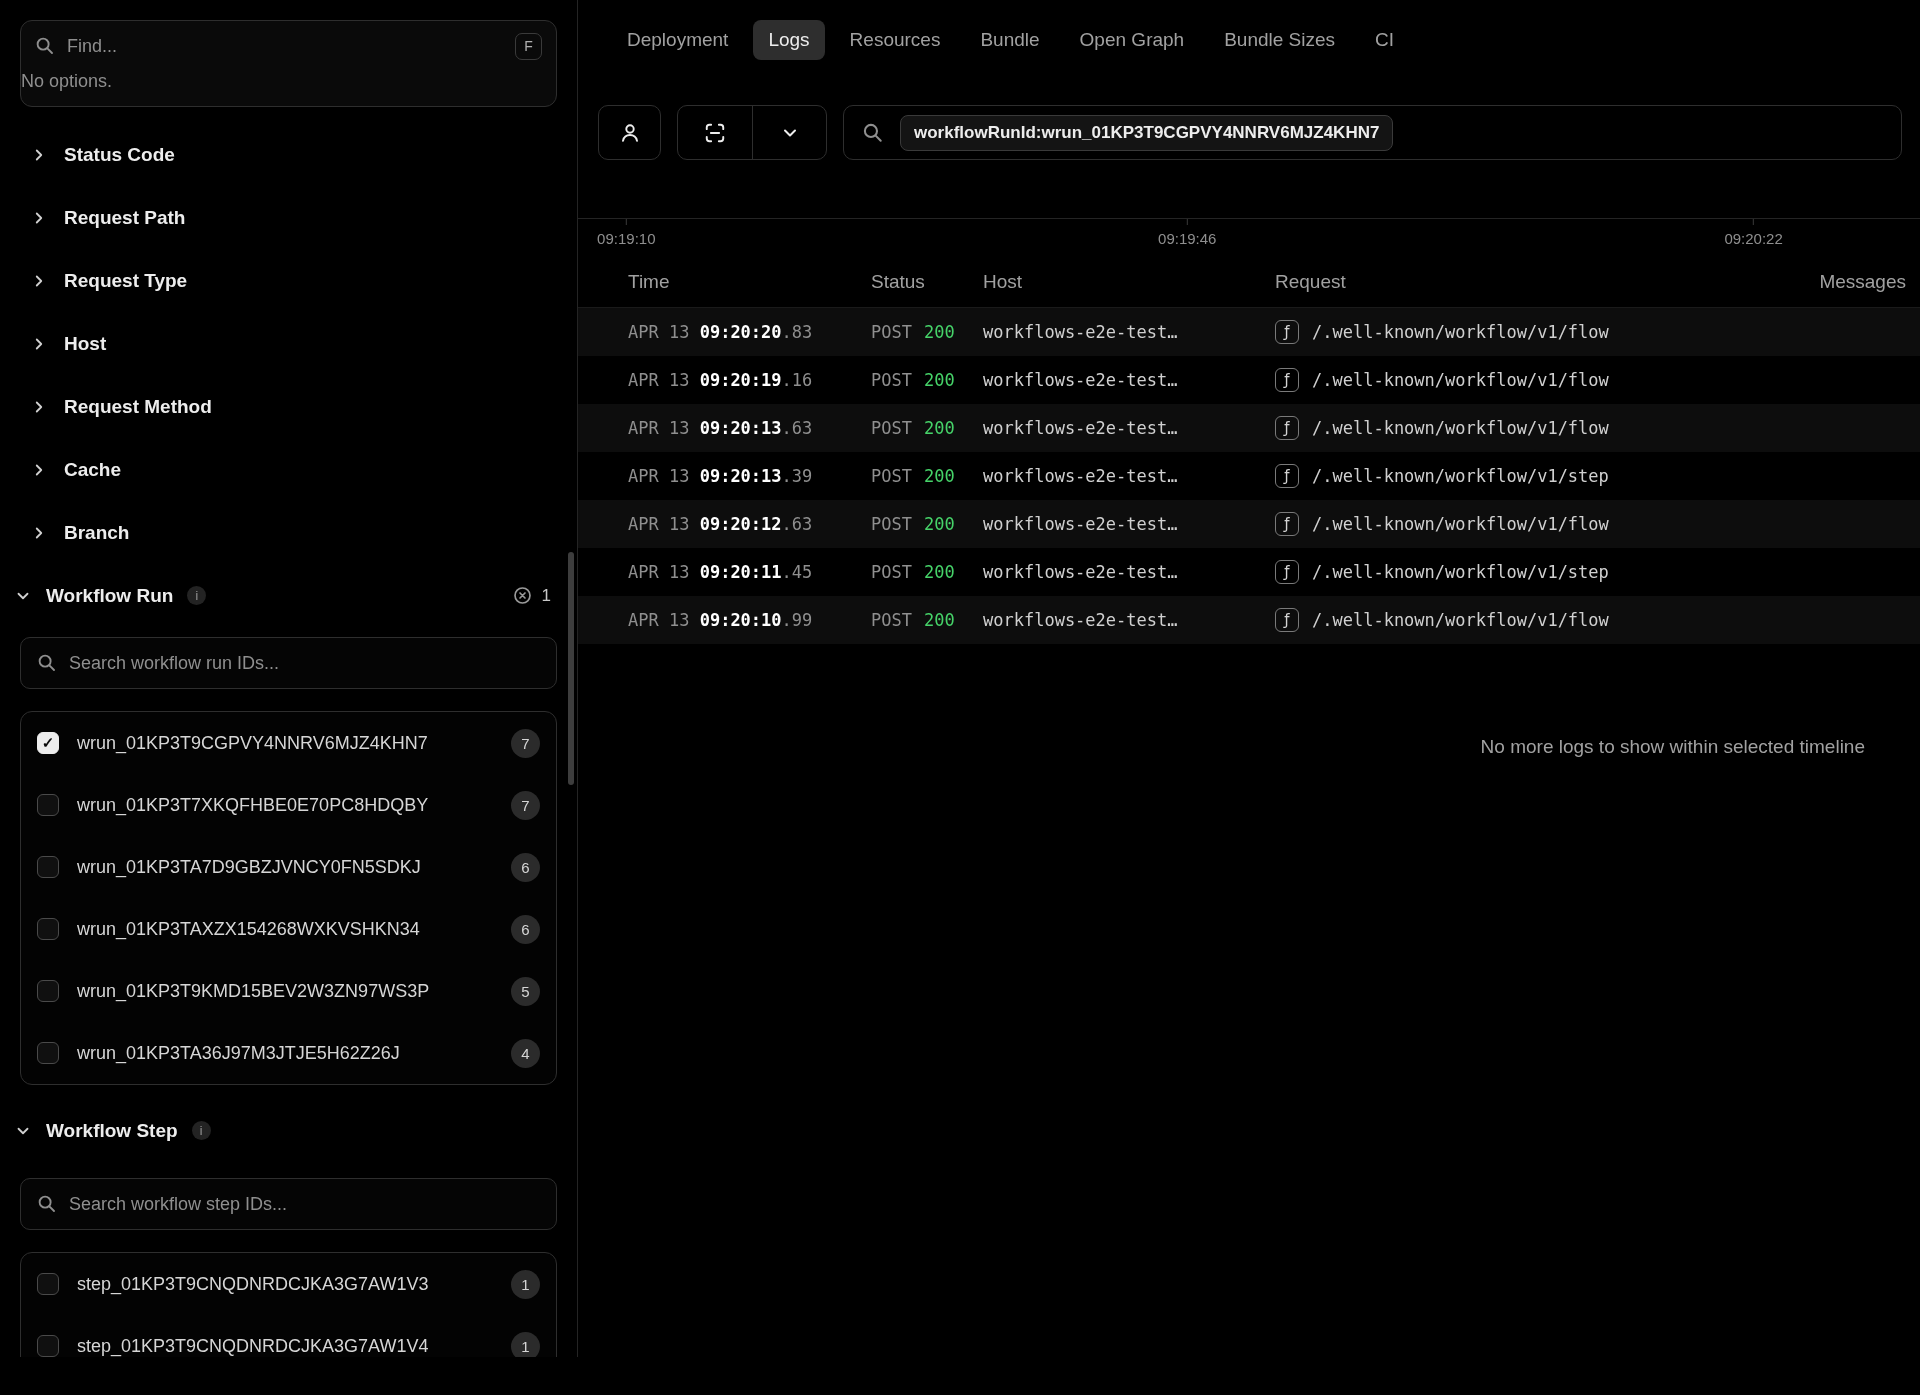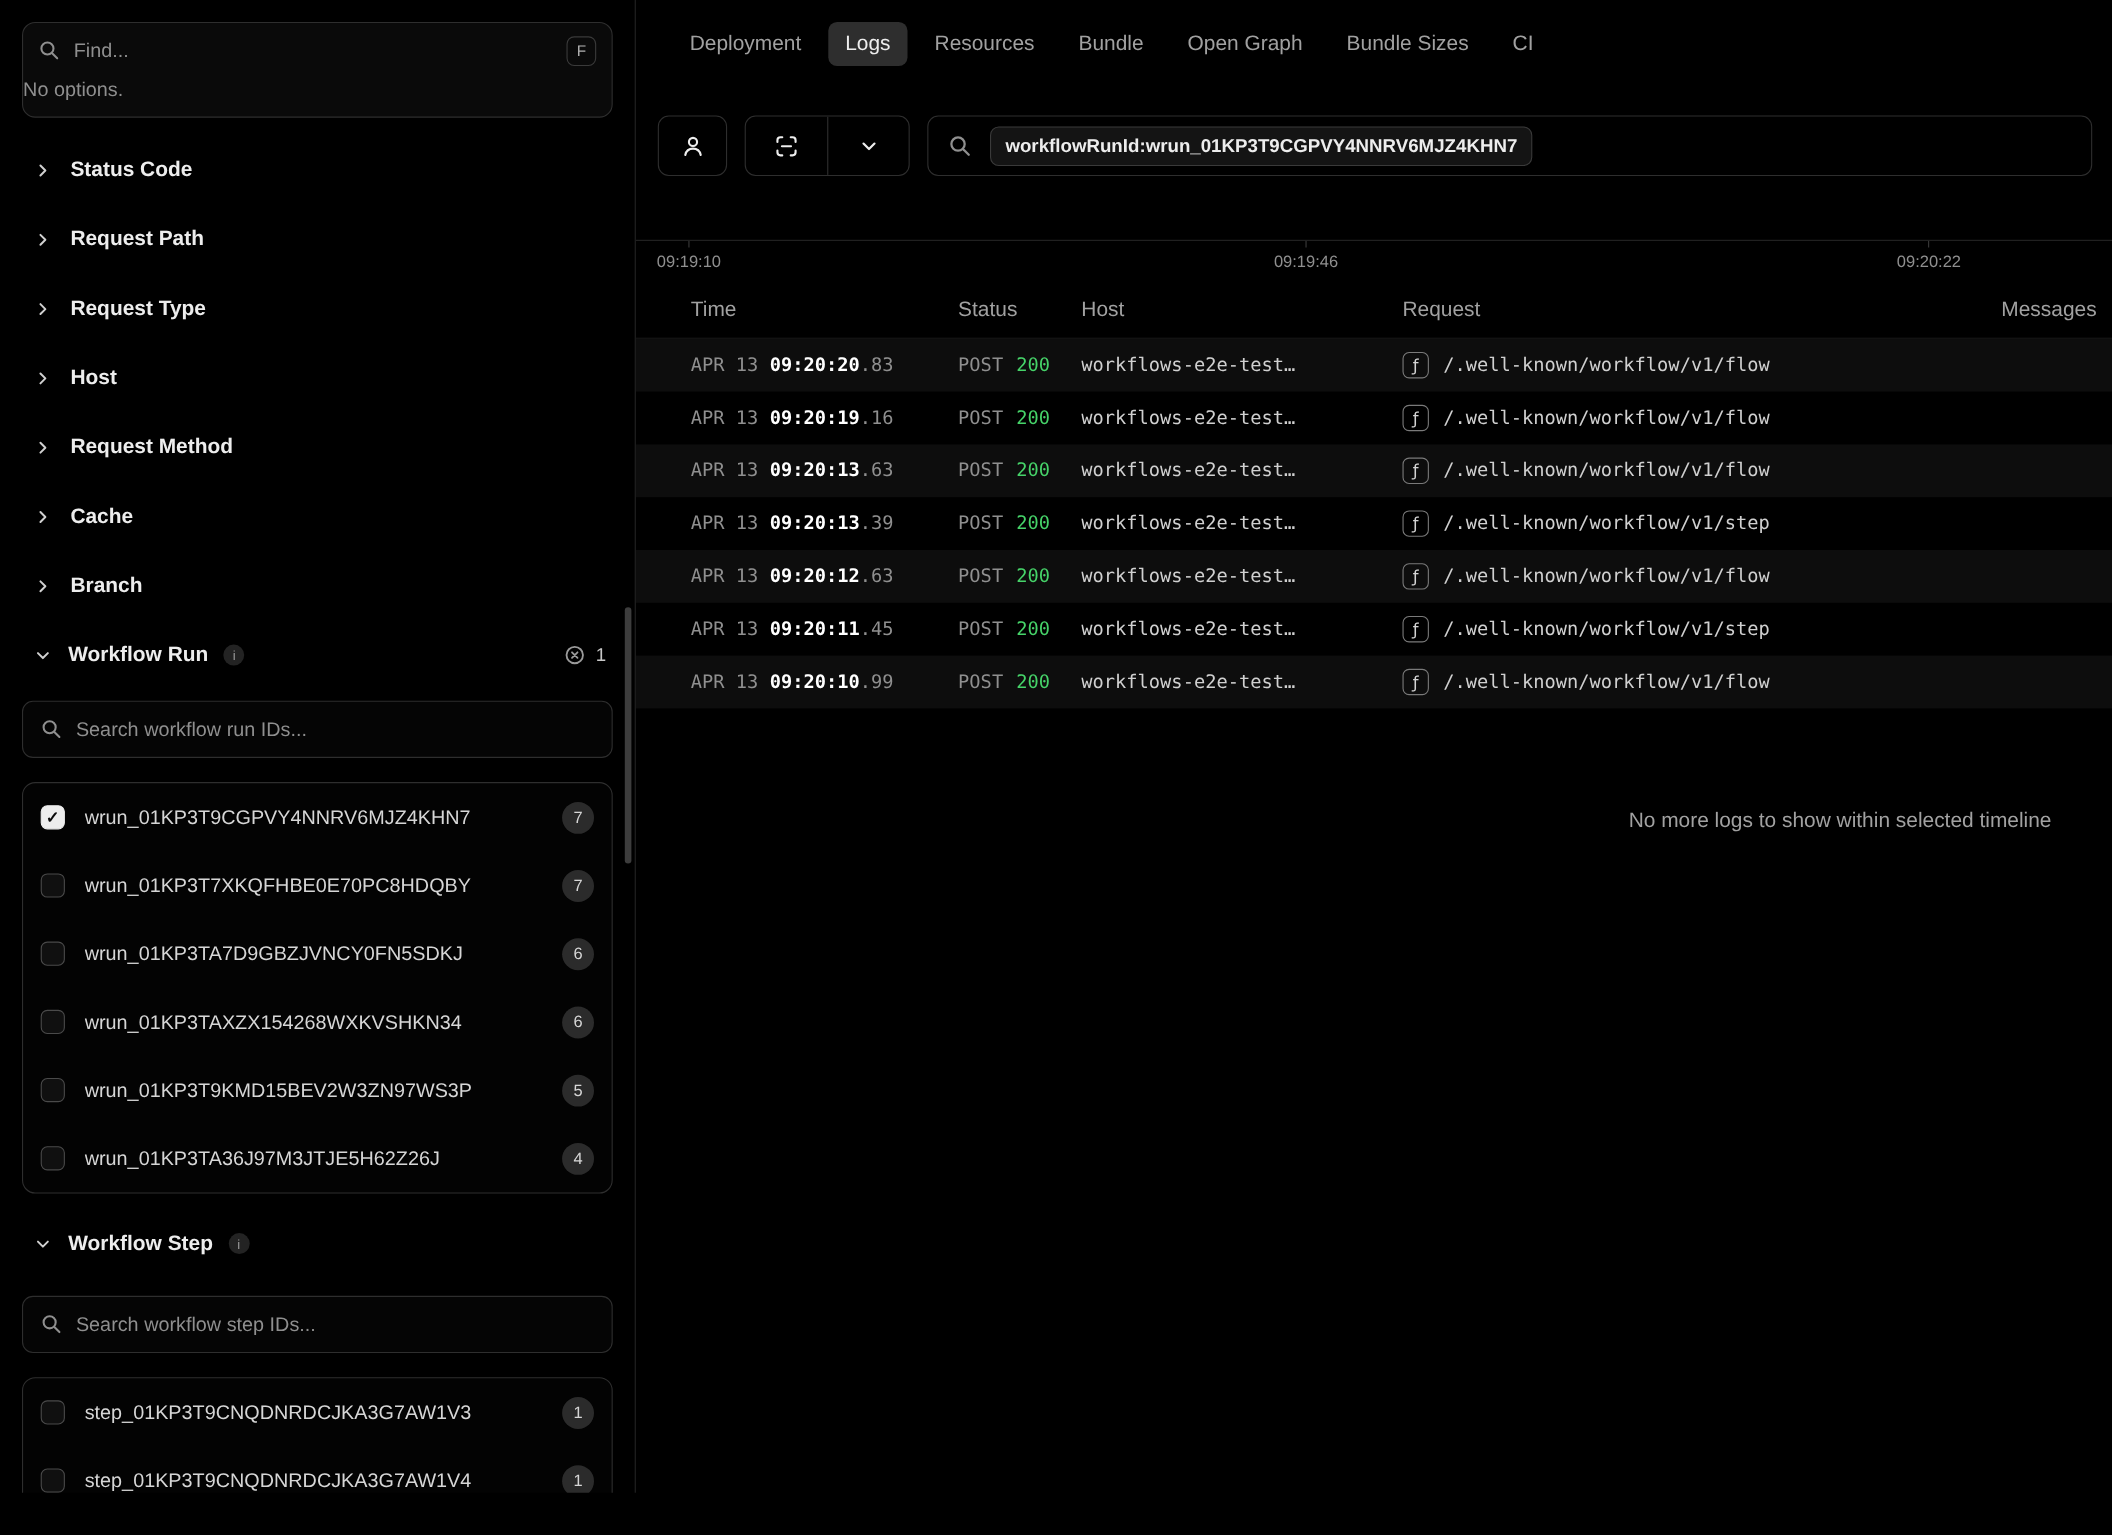--- a/index.html
+++ b/index.html
@@ -15,21 +15,21 @@
   .find-row svg { flex:none; }
   .find-input { flex:1; background:transparent; border:none; outline:none; color:#ededed; font-size:18px; font-family:inherit; }
   .find-input::placeholder { color:#8f8f8f; }
   .kbd { width:27px; height:27px; border:1px solid #3a3a3a; border-radius:7px; color:#b0b0b0;
     font-size:14px; display:flex; align-items:center; justify-content:center; }
   .find-empty { text-align:left; color:#8f8f8f; font-size:18px; padding:0 0 14px; }
 
   .filter-section { display:flex; align-items:center; gap:16px; height:63px; padding:0 20px 0 30px; cursor:pointer; }
   .filter-section .label { font-size:19px; font-weight:600; color:#ededed; }
 
-  .group-header { display:flex; align-items:center; gap:14px; height:63px; padding:0 26px 0 30px; }
+  .group-header { display:flex; align-items:center; gap:14px; height:63px; padding:0 26px 0 14px; }
   .group-title { font-size:19px; font-weight:700; color:#ededed; }
   .info-badge { width:19px; height:19px; border-radius:50%; background:#232323; color:#9a9a9a;
     font-size:12px; display:flex; align-items:center; justify-content:center; }
   .info-badge::after { content:"i"; }
   .spacer { flex:1; }
   .clear-pill { display:flex; align-items:center; gap:10px; cursor:pointer; }
   .clear-pill .num { font-size:17px; color:#c8c8c8; }
 
   .mini-search { margin:10px 20px 22px; height:52px; border:1px solid #2e2e2e; border-radius:10px;
     display:flex; align-items:center; gap:12px; padding:0 16px; background:#050505; }

